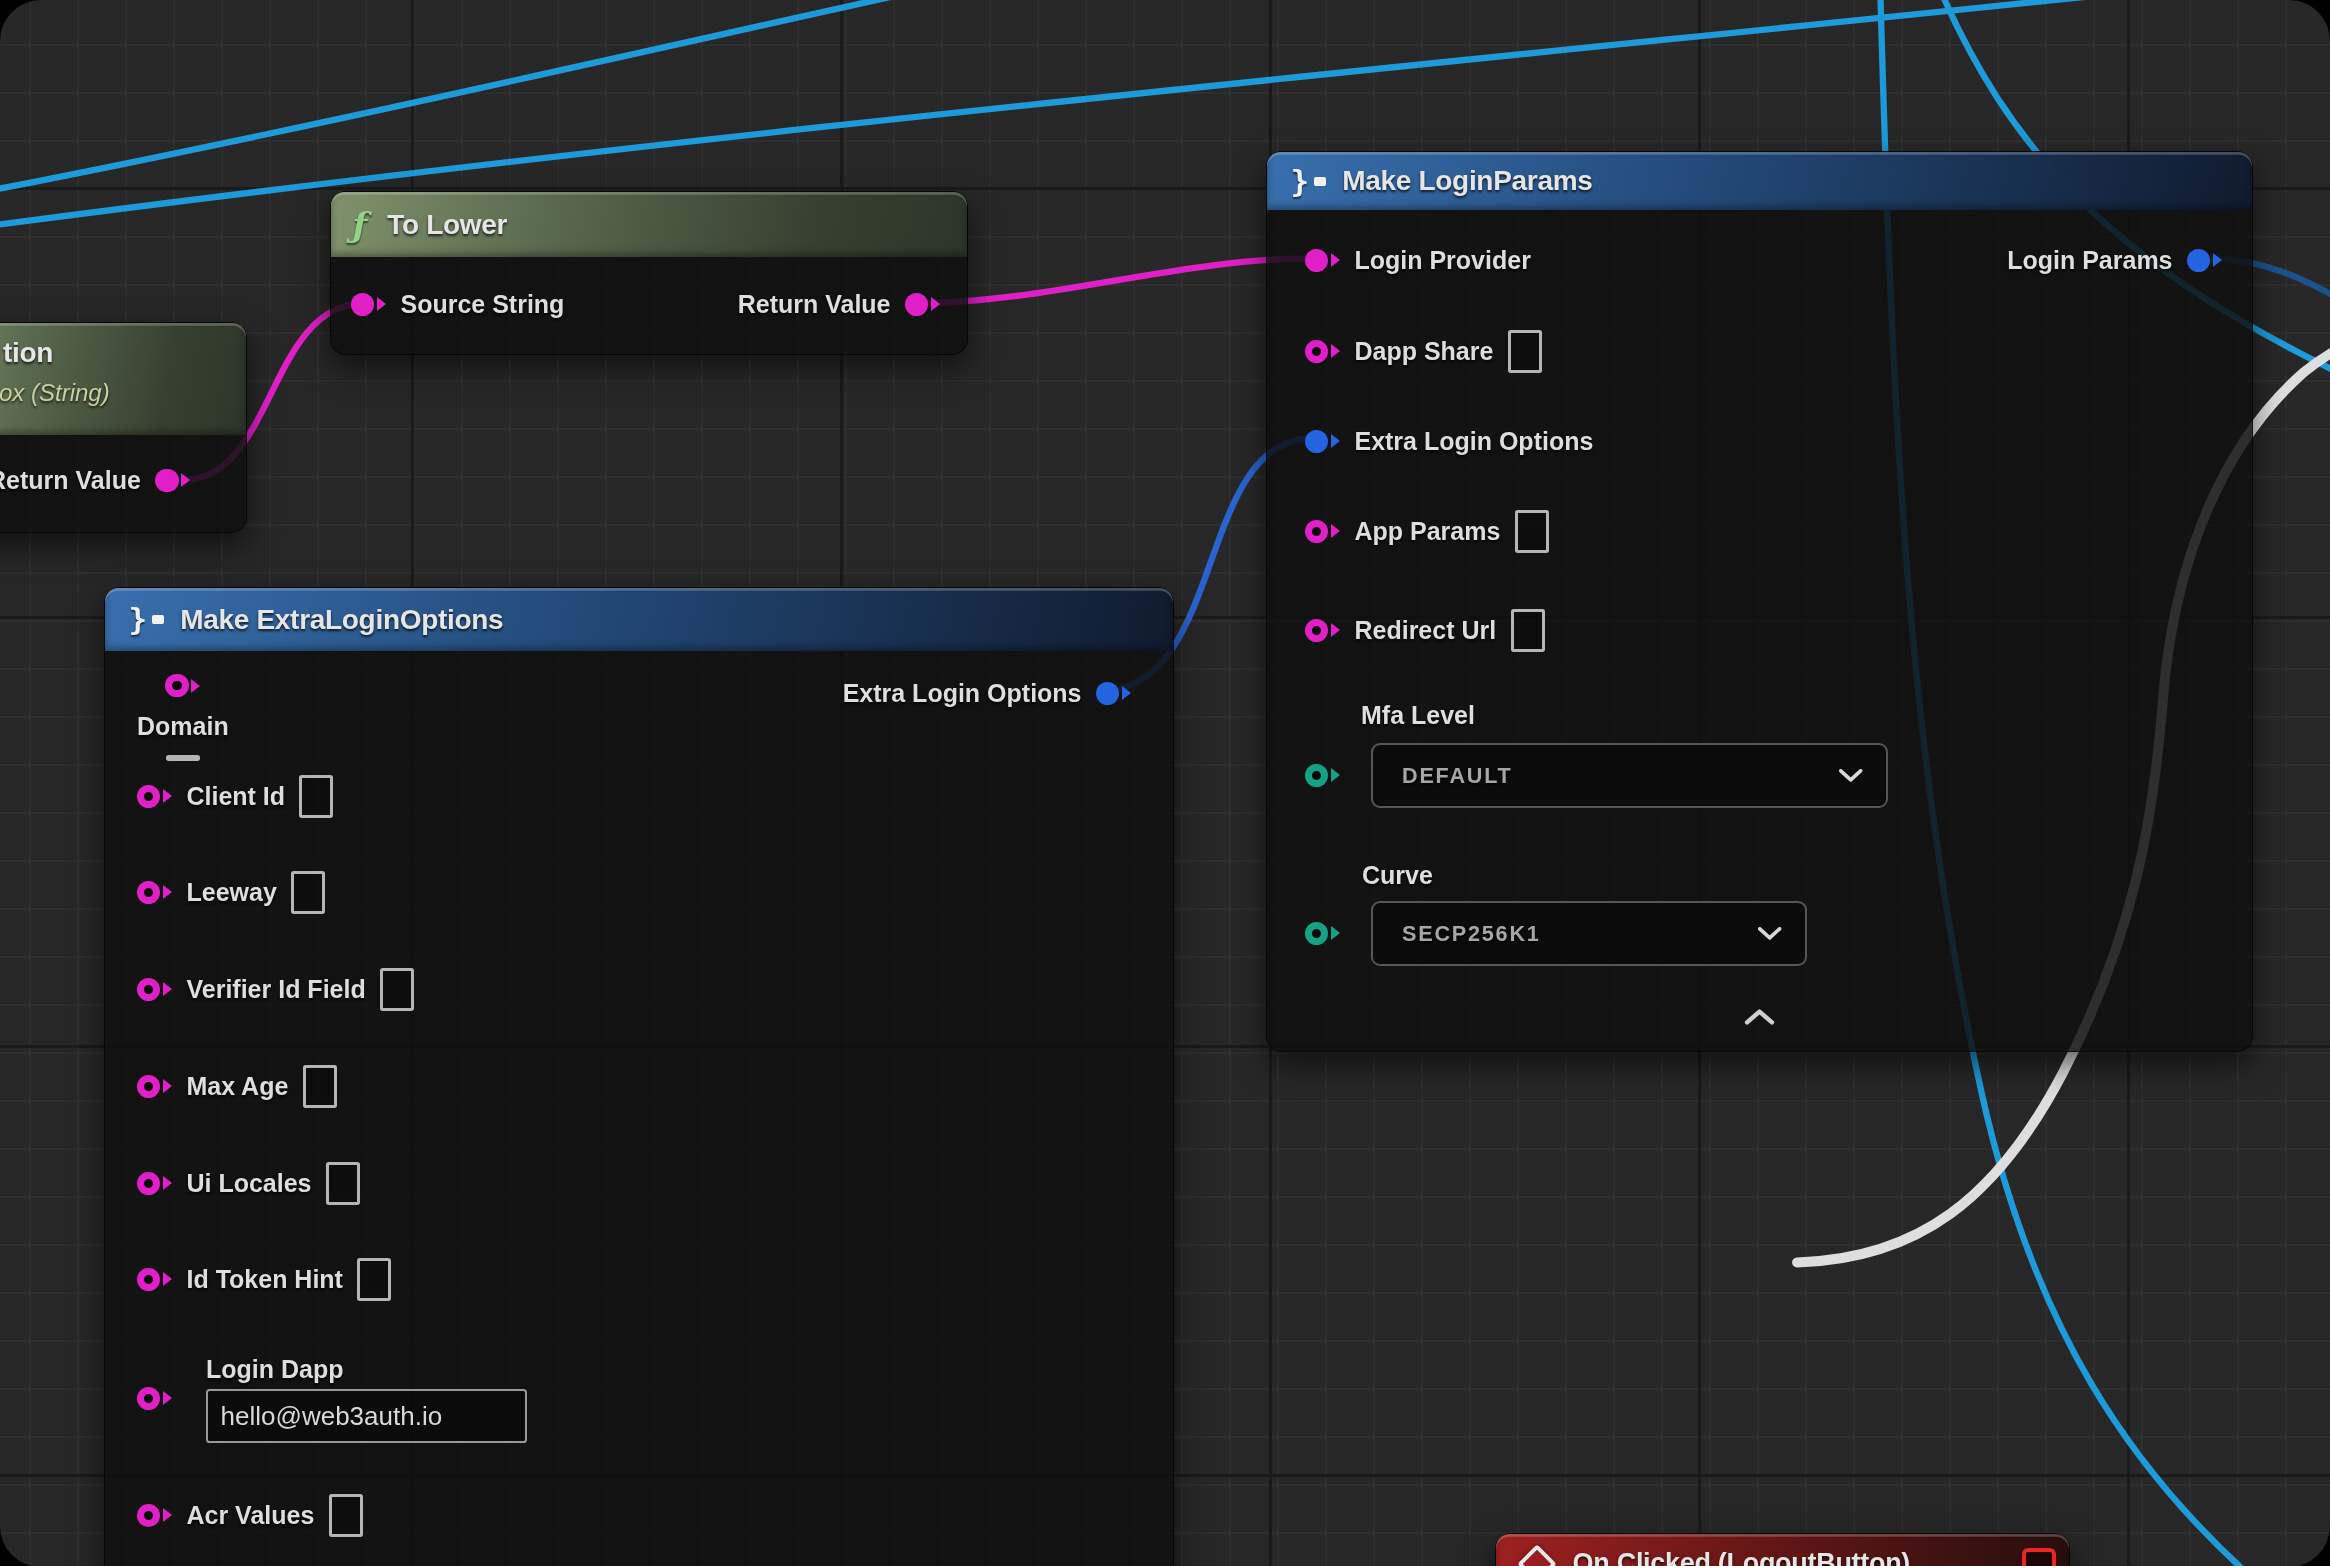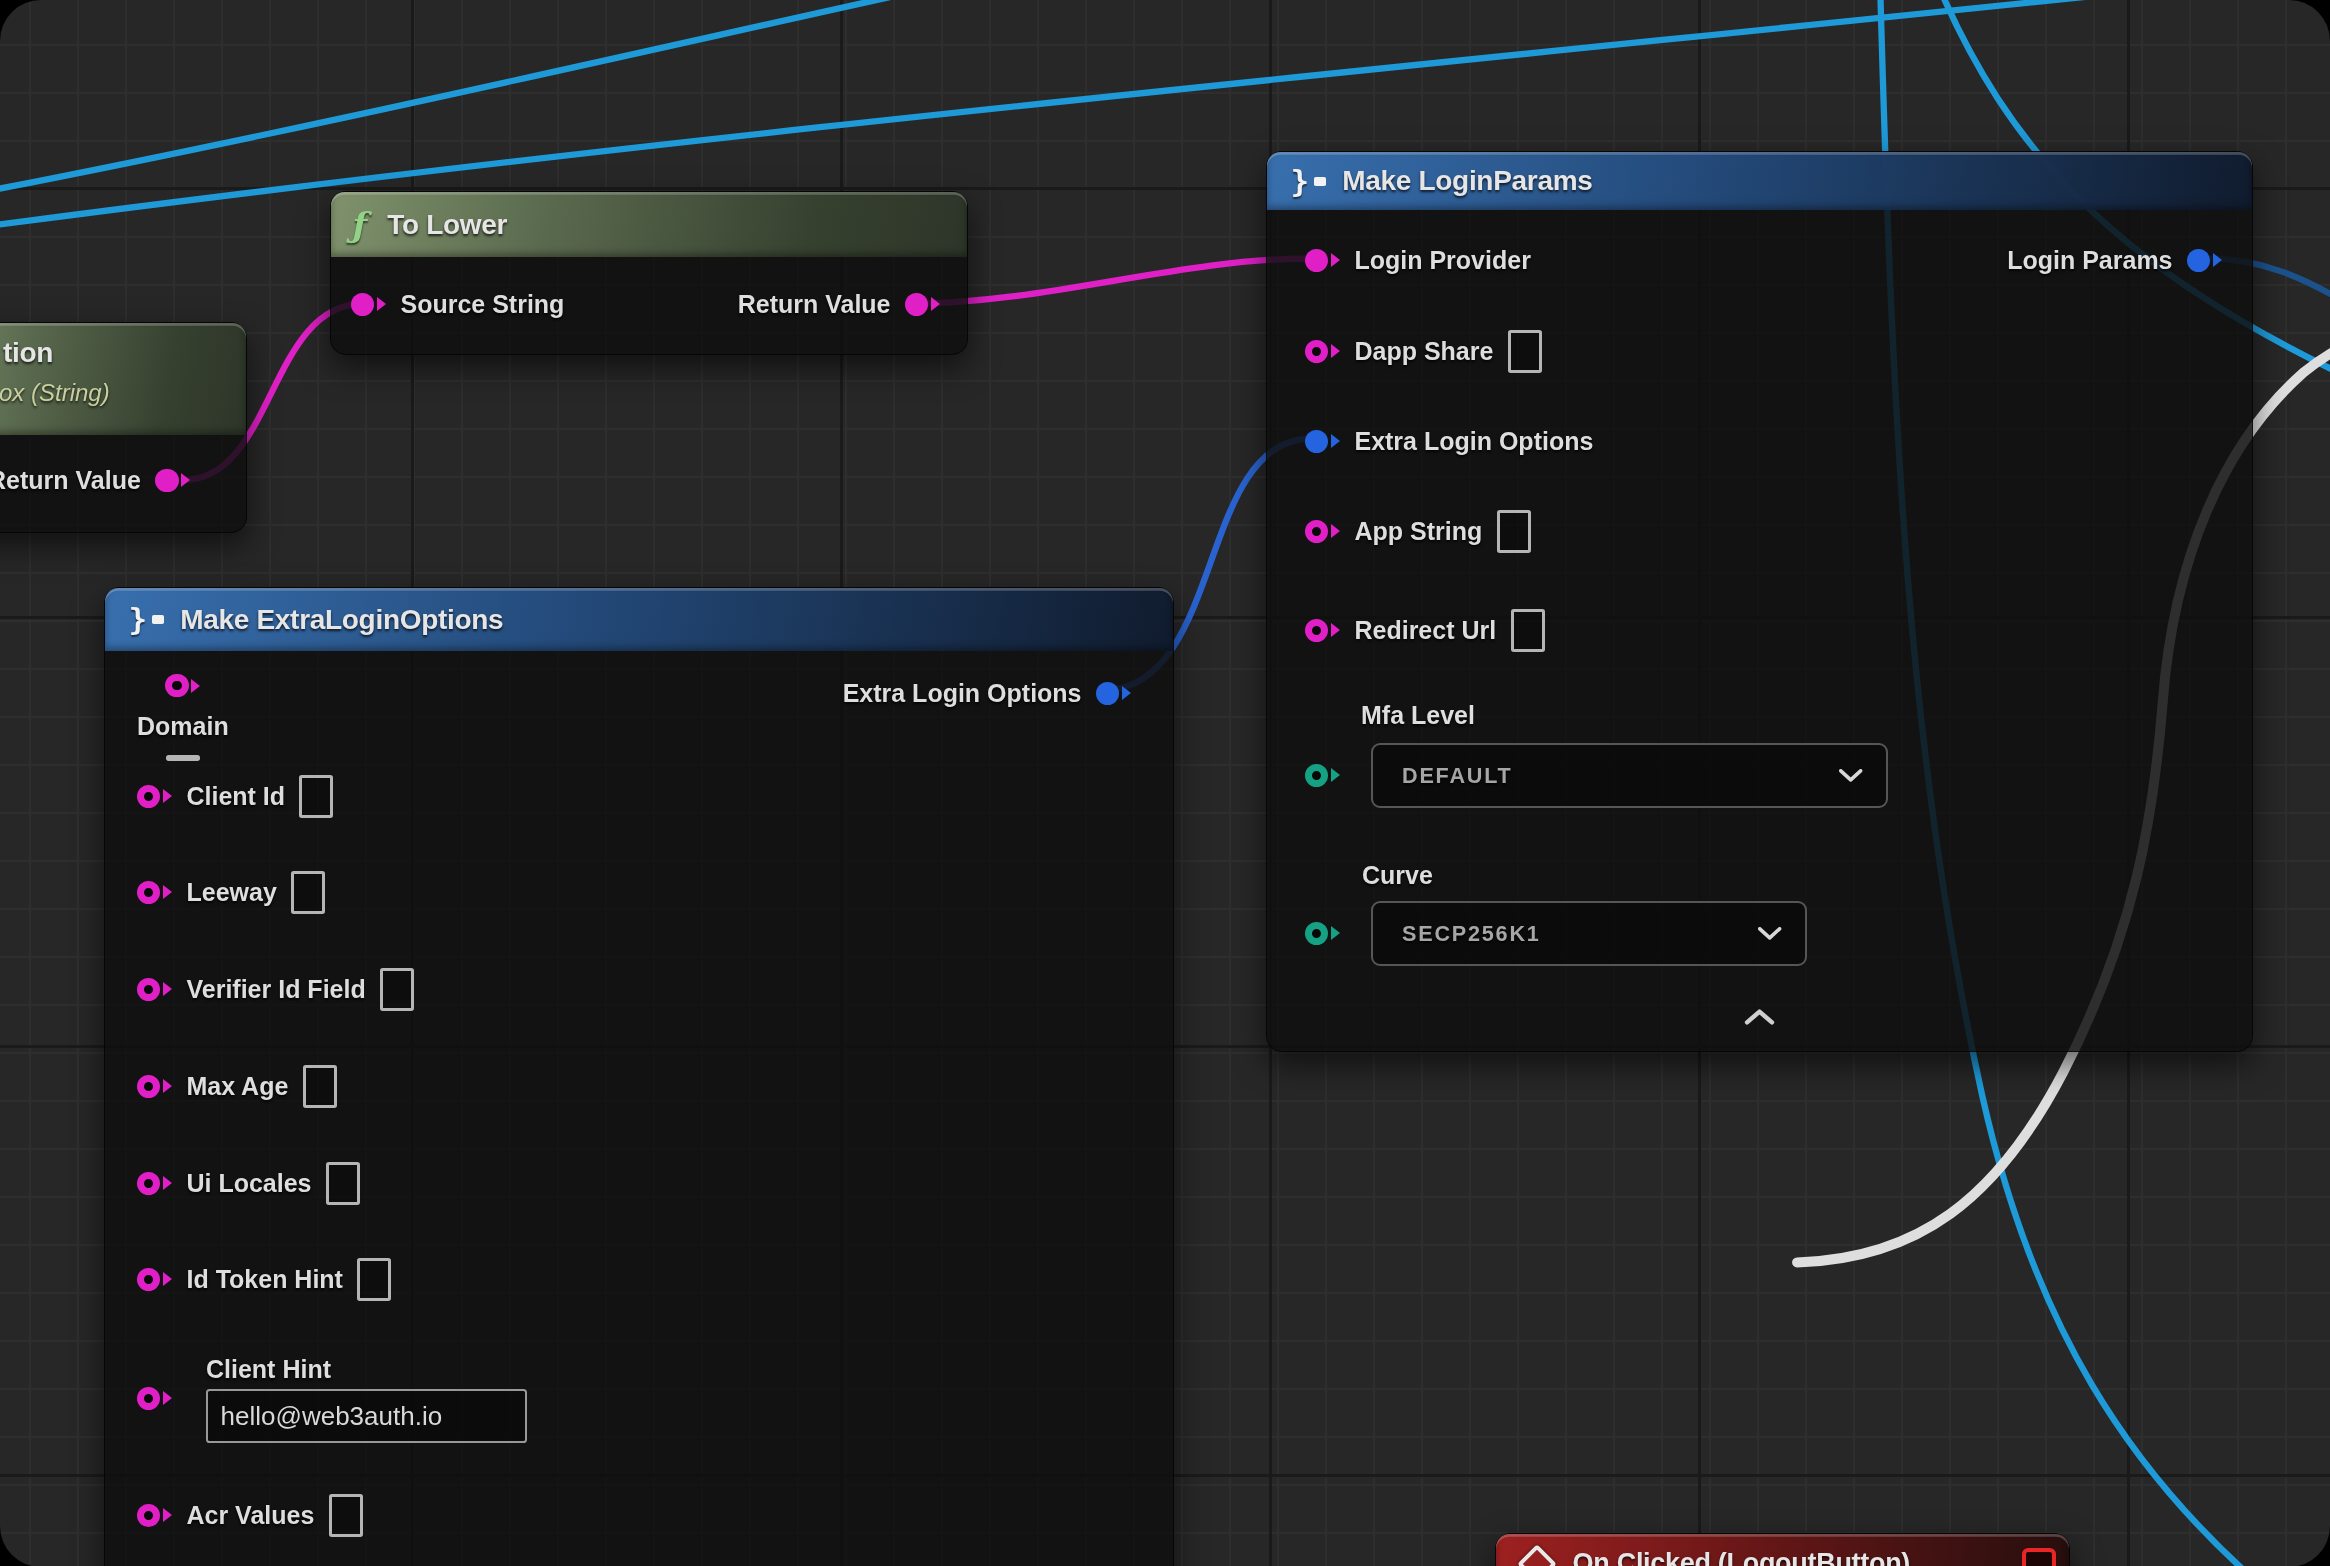--- a/index.html
+++ b/index.html
@@ -174,21 +174,21 @@
         </span>
       <span class="lbl">Id Token Hint</span>
       <span class="checkbox"></span>
     </div>
     <div class="row" style="left:32px;top:786px;">
       <span class="pin hollow pink">
           <span class="dot"></span>
           <span class="tail"></span>
         </span>
     </div>
-    <span class="grouplbl" style="left:101px;top:767px;">Client Hint</span>
+    <span class="grouplbl" style="left:101px;top:767px;">Login Dapp</span>
     <input class="textinput" readonly="" style="left: 101px; top: 801px;" value="hello@web3auth.io">
     <div class="row" style="left:32px;top:903px;">
       <span class="pin hollow pink">
           <span class="dot"></span>
           <span class="tail"></span>
         </span>
       <span class="lbl">Acr Values</span>
       <span class="checkbox"></span>
     </div>
   </div>
@@ -228,21 +228,21 @@
           <span class="dot"></span>
           <span class="tail"></span>
         </span>
       <span class="lbl">Extra Login Options</span>
     </div>
     <div class="row" style="left:38px;top:355px;">
       <span class="pin hollow pink">
           <span class="dot"></span>
           <span class="tail"></span>
         </span>
-      <span class="lbl">App String</span>
+      <span class="lbl">App Params</span>
       <span class="checkbox"></span>
     </div>
     <div class="row" style="left:38px;top:454px;">
       <span class="pin hollow pink">
           <span class="dot"></span>
           <span class="tail"></span>
         </span>
       <span class="lbl">Redirect Url</span>
       <span class="checkbox"></span>
     </div>

